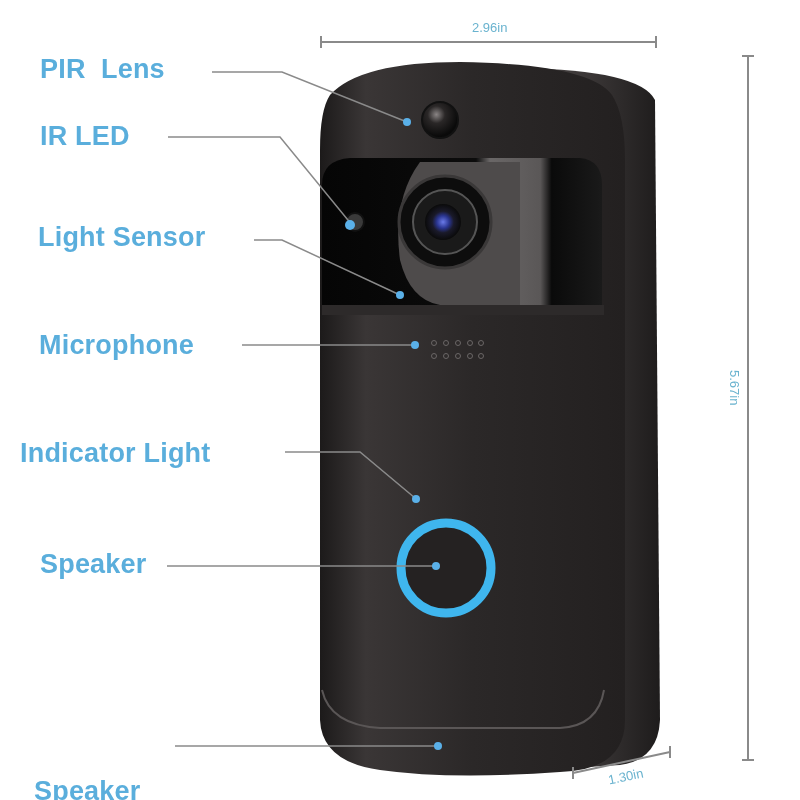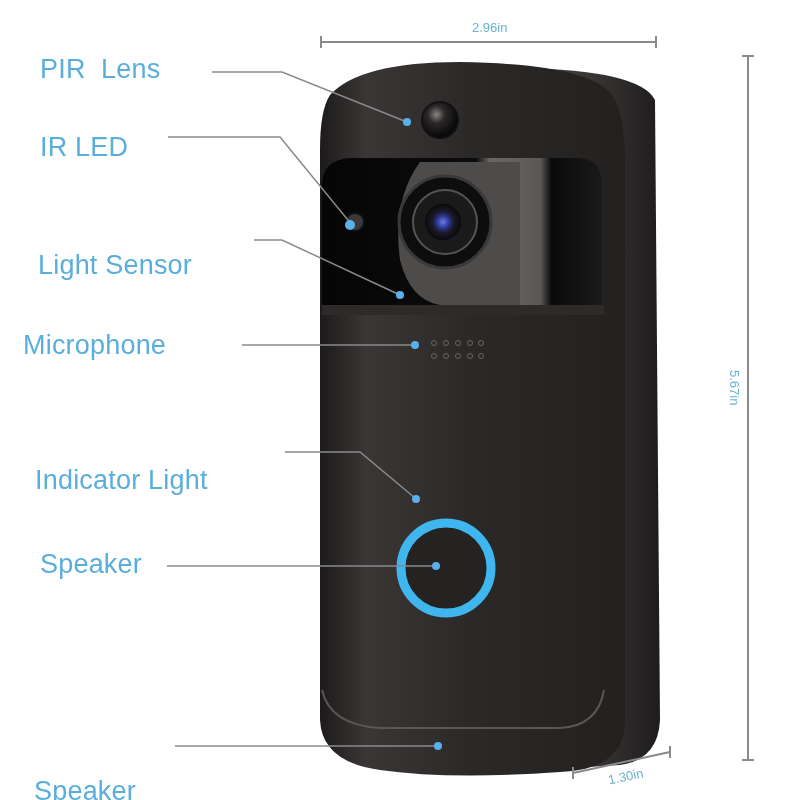--- a/index.html
+++ b/index.html
@@ -1,17 +1,17 @@
 <!DOCTYPE html>
 <html><head>
 <meta charset="utf-8">
 <style>
   html, body { margin:0; padding:0; background:#ffffff; }
   body { width:800px; height:800px; position:relative; overflow:hidden; font-family:"Liberation Sans", sans-serif; }
-  .label { position:absolute; color:#5aaedc; font-weight:normal; font-size:27px; letter-spacing:0.2px; white-space:pre; line-height:1; }
+  .label { position:absolute; color:#5aaedc; font-weight:bold; font-size:27px; letter-spacing:0.2px; white-space:pre; line-height:1; }
   .dim-text { position:absolute; color:#6ab3cf; font-size:13px; font-family:"Liberation Sans", sans-serif; }
   svg { position:absolute; left:0; top:0; }
 </style>
 </head>
 <body>
 
 <svg width="800" height="800" viewBox="0 0 800 800">
   <defs>
     <linearGradient id="bodyGrad" x1="0" x2="1" y1="0" y2="0">
       <stop offset="0" stop-color="#1c1a1a"></stop>
@@ -106,22 +106,22 @@
     <circle cx="350" cy="225" r="5"></circle>
     <circle cx="400" cy="295" r="4"></circle>
     <circle cx="415" cy="345" r="4"></circle>
     <circle cx="416" cy="499" r="4"></circle>
     <circle cx="436" cy="566" r="4"></circle>
     <circle cx="438" cy="746" r="4"></circle>
   </g>
 </svg>
 
 <div class="label" style="left:40px; top:56px;">PIR  Lens</div>
-<div class="label" style="left:40px; top:134px;">IR LED</div>
-<div class="label" style="left:38px; top:224px;margin-top:28px;">Light Sensor</div>
-<div class="label" style="left:23px; top:332px;">Microphone</div>
-<div class="label" style="left:35px; top:440px;margin-top:27px;">Indicator Light</div>
+<div class="label" style="left:40px; top:123px;">IR LED</div>
+<div class="label" style="left:38px; top:224px;">Light Sensor</div>
+<div class="label" style="left:39px; top:332px;">Microphone</div>
+<div class="label" style="left:20px; top:440px;">Indicator Light</div>
 <div class="label" style="left:40px; top:551px;">Speaker</div>
 <div class="label" style="left:34px; top:730px;margin-top:48px;">Speaker</div>
 
 <div class="dim-text" style="left:472px; top:20px;">2.96in</div>
 <div class="dim-text" style="left:742px; top:370px; transform:rotate(90deg); transform-origin:left top;">5.67in</div>
 <div class="dim-text" style="left:608px; top:769px; transform:rotate(-12deg);">1.30in</div>
 
 </body></html>

